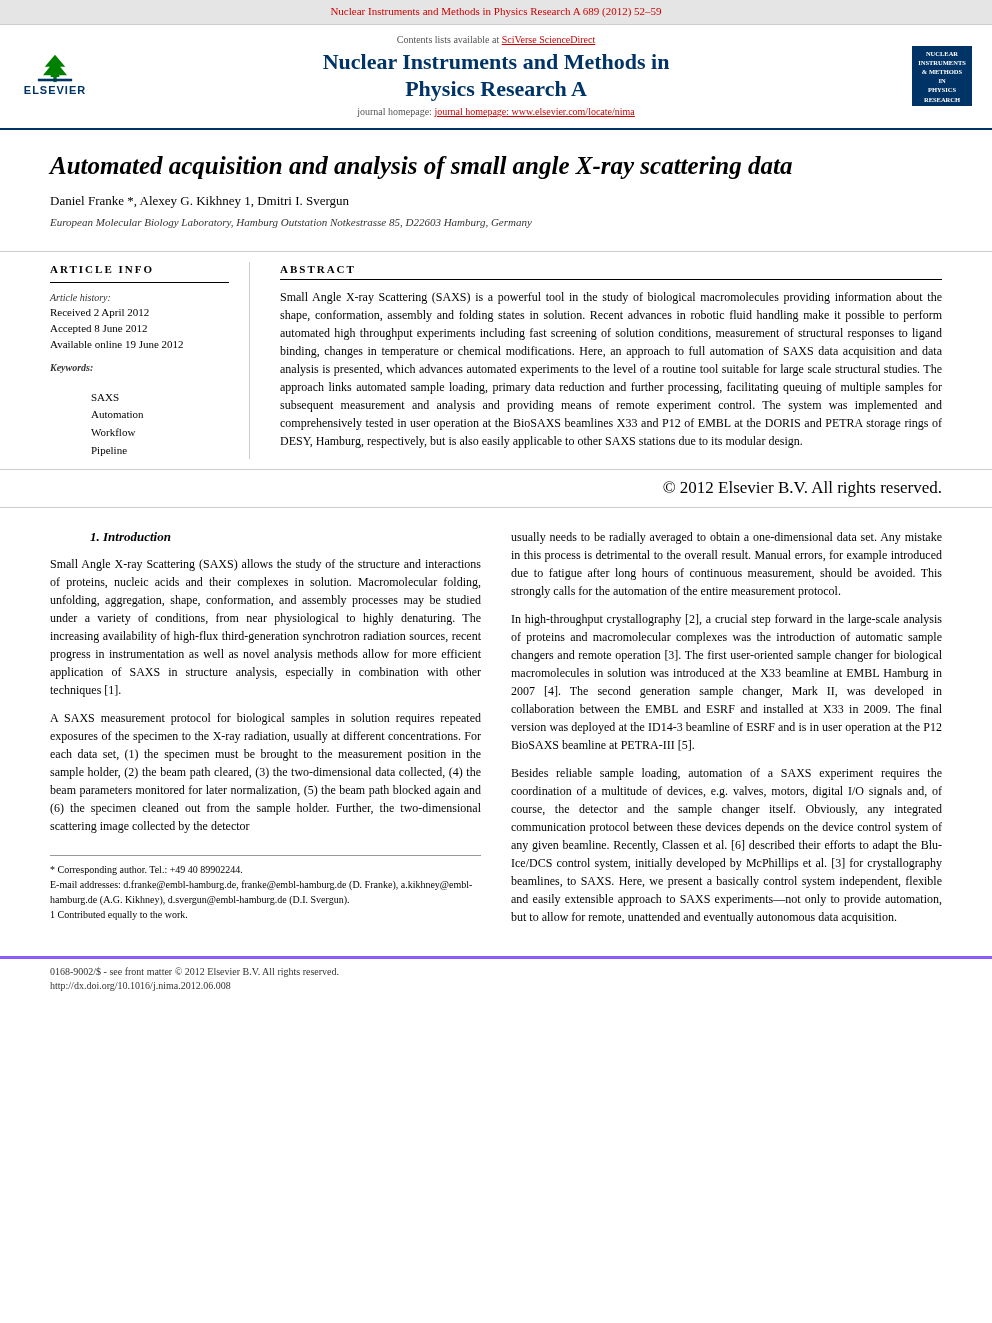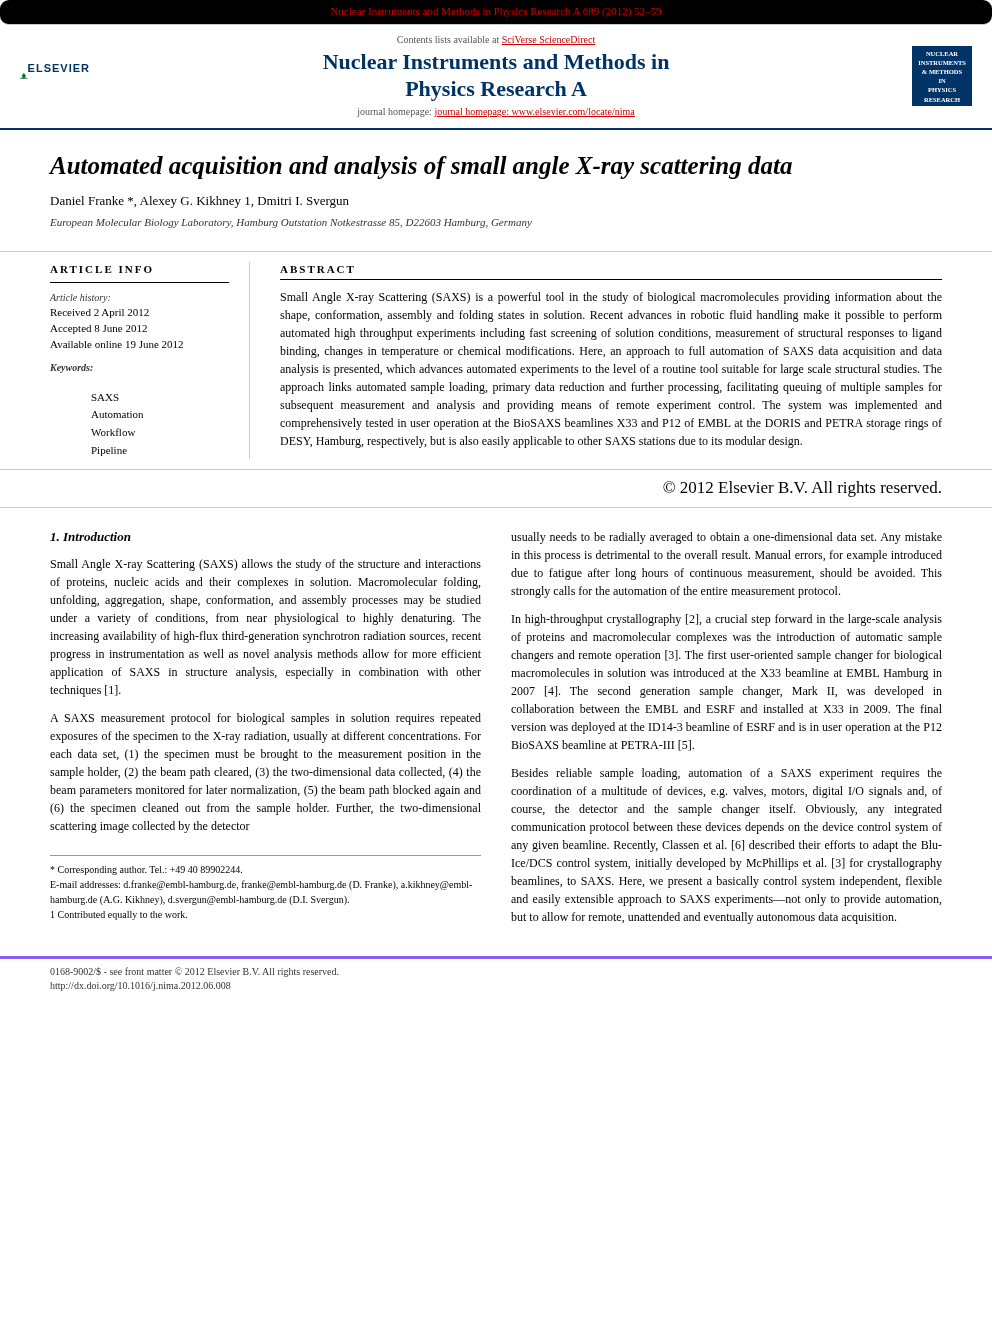--- a/index.html
+++ b/index.html
@@ -8,27 +8,26 @@
       background: #fff;
       color: #000;
       width: 992px;
       min-height: 1323px;
       font-size: 13px;
       line-height: 1.45;
     }
 
     
     .top-bar {
-      background: #000000;
+      background: #e5e5e5;
       border-bottom: 1px solid #ccc;
       text-align: center;
       padding: 4px 0;
       font-size: 11px;
       color: #c00;
-      border-radius: 9px;
     }
 
     
     .journal-header {
       display: flex;
       align-items: center;
       padding: 8px 20px;
       border-bottom: 2px solid #003366;
       gap: 12px;
     }
@@ -83,22 +82,22 @@
       padding: 4px;
       line-height: 1.3;
       display: flex;
       align-items: center;
       justify-content: center;
     }
 
     
     .elsevier-logo {
       display: flex;
-      flex-direction: row;
-      align-items: flex-start;
+      flex-direction: column;
+      align-items: center;
     }
     .elsevier-tree {
       width: 40px;
       height: 30px;
     }
     .elsevier-text {
       font-size: 11px;
       font-weight: bold;
       color: #003366;
       font-family: Arial, sans-serif;
@@ -210,20 +209,21 @@
       flex: 1;
     }
     .col-right {
       flex: 1;
     }
 
     .section-title {
       font-size: 13px;
       font-weight: bold;
       margin-bottom: 8px;
+      margin-left: 40px;
     }
     .section-title span {
       font-style: italic;
     }
 
     .body-text {
       font-size: 12px;
       line-height: 1.5;
       text-align: justify;
       margin-bottom: 10px;

